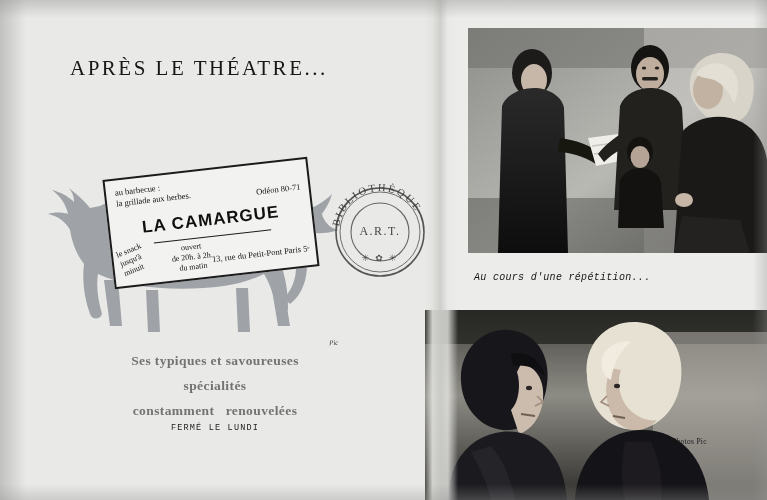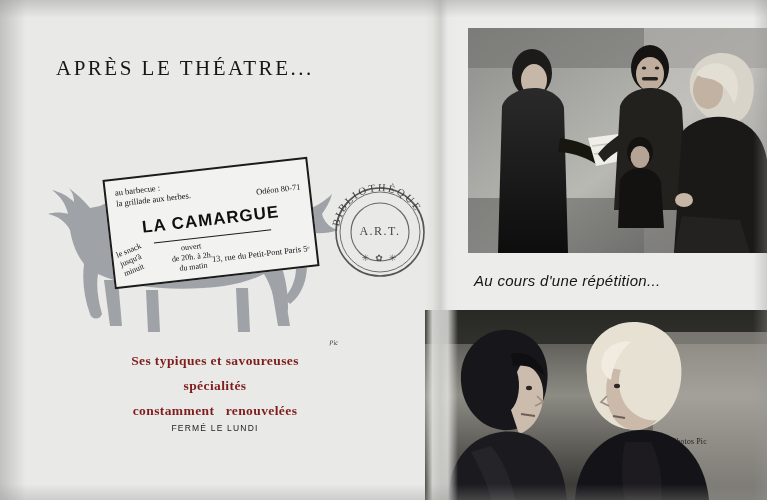--- a/index.html
+++ b/index.html
@@ -53,21 +53,21 @@
     background: linear-gradient(to top, rgba(150,150,148,0.35), rgba(150,150,148,0));
   }
   .edge-shadow-right {
     position: absolute; right: 0; top: 0; width: 14px; height: 500px;
     background: linear-gradient(to left, rgba(150,150,148,0.35), rgba(150,150,148,0));
   }
 
   
   .headline {
     position: absolute;
-    left: 56px; top: 56px;
+    left: 70px; top: 56px;
     font-family: "Liberation Serif", serif;
     font-size: 21px;
     letter-spacing: 2.5px;
     color: #171717;
     font-style: normal;
     font-weight: 400;
     white-space: nowrap;
   }
 
   .ad-block {
@@ -165,29 +165,29 @@
 
   .slogan {
     position: absolute;
     left: 70px; top: 348px;
     width: 290px;
     text-align: center;
     font-family: "Liberation Serif", serif;
     font-weight: bold;
     font-size: 13.5px;
     line-height: 25px;
-    color: #7f1d1d;
+    color: #737373;
     letter-spacing: 0.4px;
   }
   .closed {
     position: absolute;
     left: 70px; top: 423px;
     width: 290px;
     text-align: center;
-    font-family: Liberation Sans, sans-serif;
+    font-family: Liberation Mono, monospace;
     font-size: 8.5px;
     letter-spacing: 1.2px;
     color: #1c1c1c;
   }
 
   
   .photo {
     position: absolute;
     overflow: hidden;
     background: #2b2b2b;
@@ -196,23 +196,23 @@
     left: 468px; top: 28px;
     width: 299px; height: 225px;
   }
   .photo-bottom {
     left: 425px; top: 310px;
     width: 342px; height: 190px;
   }
   .caption-rehearsal {
     position: absolute;
     left: 474px; top: 272px;
-    font-family: Liberation Sans, sans-serif;
+    font-family: Liberation Mono, monospace;
     font-style: italic;
-    font-size: 15px;
+    font-size: 10px;
     color: #151515;
     letter-spacing: 0.3px;
   }
   .credit {
     position: absolute;
     left: 672px; top: 437px;
     font-family: Liberation Serif, serif;
     font-size: 7.5px;
     color: #161616;
     letter-spacing: 0.3px;

